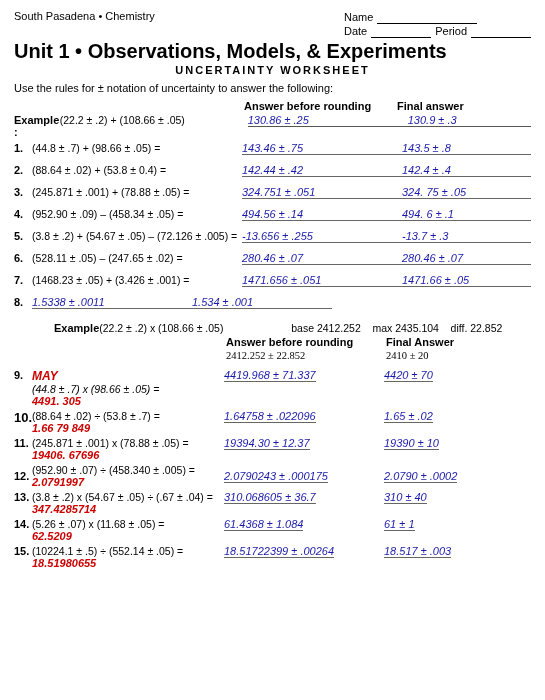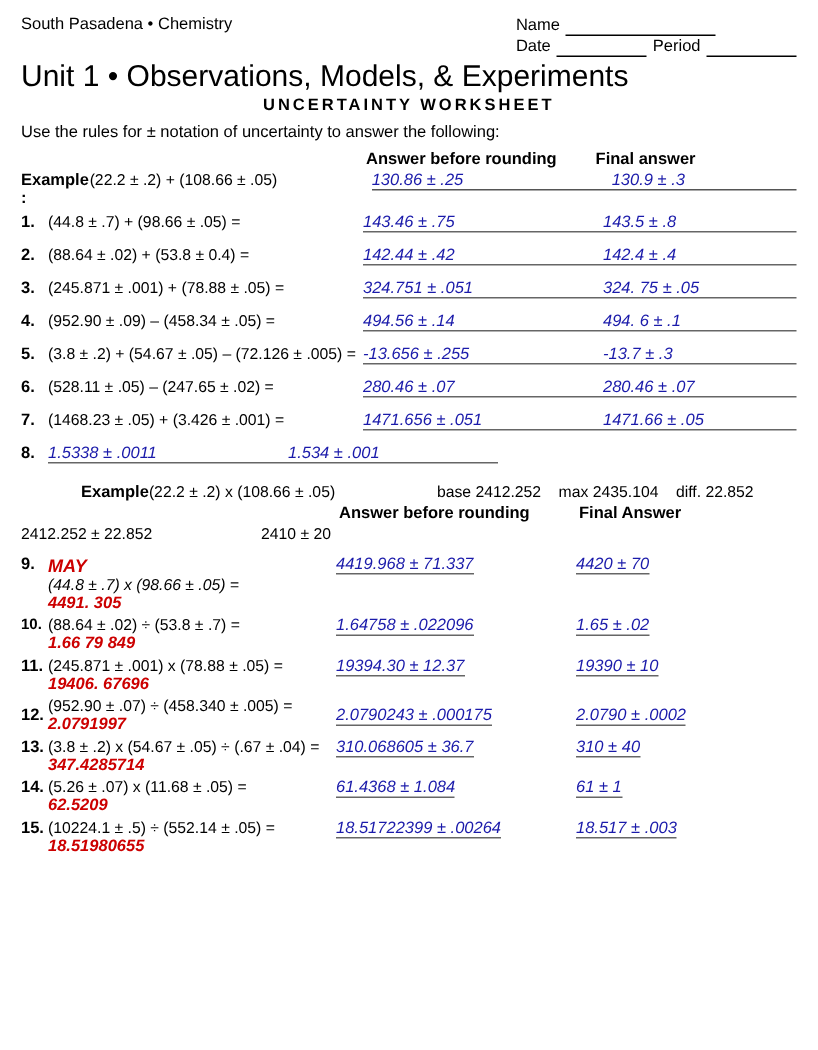--- a/index.html
+++ b/index.html
@@ -32,21 +32,21 @@
       height: 14px;
     }
     .underline-field-short {
       border-bottom: 1px solid #000;
       min-width: 60px;
       display: inline-block;
       height: 14px;
     }
     .unit-title {
       font-size: 20px;
-      font-weight: normal;
+      font-weight: bold;
       margin-top: 2px;
       margin-bottom: 1px;
     }
     .worksheet-title {
       text-align: center;
       font-size: 11px;
       letter-spacing: 2px;
       font-weight: bold;
       margin-bottom: 6px;
     }
@@ -230,21 +230,21 @@
   <span class="example-label">Example </span>
   <span style="font-size:10.5px; width:192px; display:inline-block;">(22.2 ± .2) x (108.66 ± .05)</span>
   <span class="example2-info">base 2412.252&nbsp;&nbsp;&nbsp; max 2435.104&nbsp;&nbsp;&nbsp; diff. 22.852</span>
 </div>
 
 <div style="display:flex; margin-left:212px; margin-bottom:2px;">
   <div style="width:160px; font-size:11px; font-weight:bold;">Answer before rounding</div>
   <div style="font-size:11px; font-weight:bold;">Final Answer</div>
 </div>
 
-<div style="display:flex; margin-bottom:8px;">
+<div style="display:flex; margin-left:212px; margin-bottom:8px;font-family:Liberation Serif, serif;">
   <div style="width:160px;">
     <div style="font-size:10.5px;">2412.252 ± 22.852</div>
   </div>
   <div>
     <div style="font-size:10.5px;">2410 ± 20</div>
   </div>
 </div>
 
 <div>
 
@@ -257,21 +257,21 @@
     </div>
     <div style="width:160px;">
       <span class="blue-inline">4419.968 ± 71.337</span>
     </div>
     <div>
       <span class="blue-inline">4420 ± 70</span>
     </div>
   </div>
 
   <div style="display:flex; margin-bottom:3px; align-items:flex-start;">
-    <span style="width:18px; font-weight:bold; font-size:10px;">10.</span>
+    <span style="width:18px; font-weight:bold; font-size:13px;">10.</span>
     <div style="width:192px;">
       <div style="font-size:10.5px;">(88.64 ± .02) ÷ (53.8 ± .7) =</div>
       <div class="red-answer">1.66 79 849</div>
     </div>
     <div style="width:160px;">
       <span class="blue-inline">1.64758 ± .022096</span>
     </div>
     <div>
       <span class="blue-inline">1.65 ± .02</span>
     </div>

